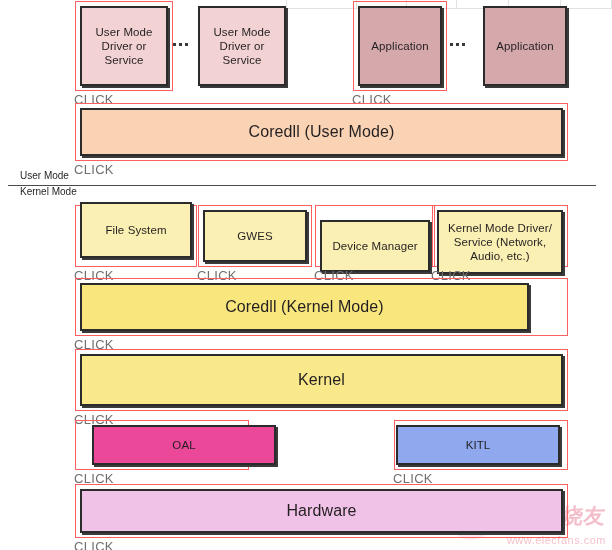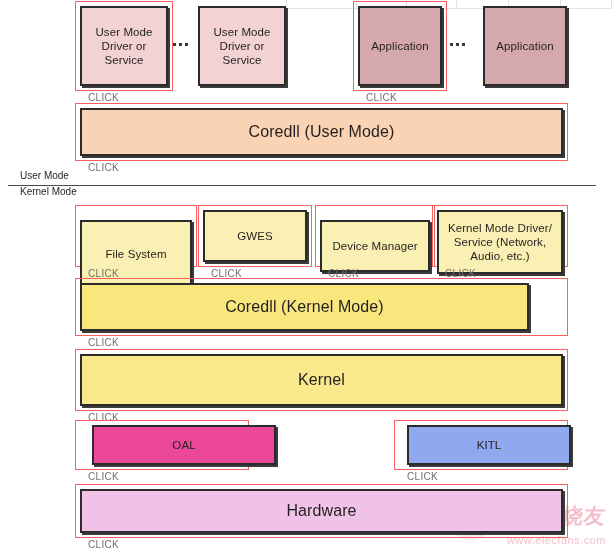--- a/index.html
+++ b/index.html
@@ -42,25 +42,24 @@
   
   .ring{
     position:absolute;
     box-sizing:border-box;
     border:1.5px solid #fb5f5f;
     pointer-events:none;
   }
 
   .clicklbl{
     position:absolute;
-    font-size:10px;
+    font-size:13px;
     letter-spacing:.3px;
     color:#6f6f6f;
     font-family:"Liberation Sans", sans-serif;
-    margin-left:14px;
   }
 
   .dots{
     position:absolute;
     display:flex;gap:3px;align-items:center;
   }
   .dots i{display:block;width:3px;height:3px;background:#3a3a3a;}
 
   
   .divider{
@@ -144,21 +143,21 @@
     <div class="clicklbl" style="left: 352px; top: 92px;">CLICK</div>
     <div class="box" style="left: 483px; top: 6px; width: 84px; height: 80px; background: rgb(213, 169, 172);">
       <span style="padding: 0px 5px;">Application</span>
     </div>
     <div class="ring" style="left: 75px; top: 103px; width: 493px; height: 58px;"></div>
     <div class="box wide" style="left: 80px; top: 108px; width: 483px; height: 48px; background: rgb(250, 211, 180);">
       <span style="padding: 0px 5px;">Coredll (User Mode)</span>
     </div>
     <div class="clicklbl" style="left: 74px; top: 162px;">CLICK</div>
     <div class="ring" style="left: 75px; top: 205px; width: 122px; height: 62px;"></div>
-    <div class="box" style="left: 80px; top: 220px; width: 112px; height: 68px; background: rgb(250, 240, 180); text-align: right;">
+    <div class="box" style="left: 80px; top: 202px; width: 112px; height: 56px; background: rgb(250, 240, 180); text-align: right;">
       <span style="padding: 0px 5px;">File System</span>
     </div>
     <div class="clicklbl" style="left: 74px; top: 268px;">CLICK</div>
     <div class="ring" style="left: 198px; top: 205px; width: 114px; height: 62px;"></div>
     <div class="box" style="left: 203px; top: 210px; width: 104px; height: 52px; background: rgb(250, 240, 180);">
       <span style="padding: 0px 5px;">GWES</span>
     </div>
     <div class="clicklbl" style="left: 197px; top: 268px;">CLICK</div>
     <div class="ring" style="left: 315px; top: 205px; width: 120px; height: 62px;"></div>
     <div class="box" style="left: 320px; top: 220px; width: 110px; height: 52px; background: rgb(250, 240, 180);">
@@ -179,21 +178,21 @@
     <div class="box wide" style="left: 80px; top: 354px; width: 483px; height: 52px; background: rgb(250, 233, 138);">
       <span style="padding: 0px 5px;">Kernel</span>
     </div>
     <div class="clicklbl" style="left: 74px; top: 412px;">CLICK</div>
     <div class="ring" style="left: 75px; top: 420px; width: 174px; height: 50px;"></div>
     <div class="box" style="left: 92px; top: 425px; width: 184px; height: 40px; background: #ec4899;">
       <span style="padding: 0px 5px;">OAL</span>
     </div>
     <div class="clicklbl" style="left: 74px; top: 471px;">CLICK</div>
     <div class="ring" style="left: 394px; top: 420px; width: 174px; height: 50px;"></div>
-    <div class="box" style="left: 407px; top: 425px; width: 164px; height: 40px; background: rgb(143, 168, 238);">
+    <div class="box" style="left: 396px; top: 425px; width: 164px; height: 40px; background: rgb(143, 168, 238);">
       <span style="padding: 0px 5px;">KITL</span>
     </div>
     <div class="clicklbl" style="left: 393px; top: 471px;">CLICK</div>
     <div class="ring" style="left: 75px; top: 484px; width: 493px; height: 54px;"></div>
     <div class="box wide" style="left: 80px; top: 489px; width: 483px; height: 44px; background: rgb(240, 194, 232);">
       <span style="padding: 0px 5px;">Hardware</span>
     </div>
     <div class="clicklbl" style="left: 74px; top: 539px;">CLICK</div>
     <div class="dots" style="left: 173px; top: 43px;">
       <i></i>

